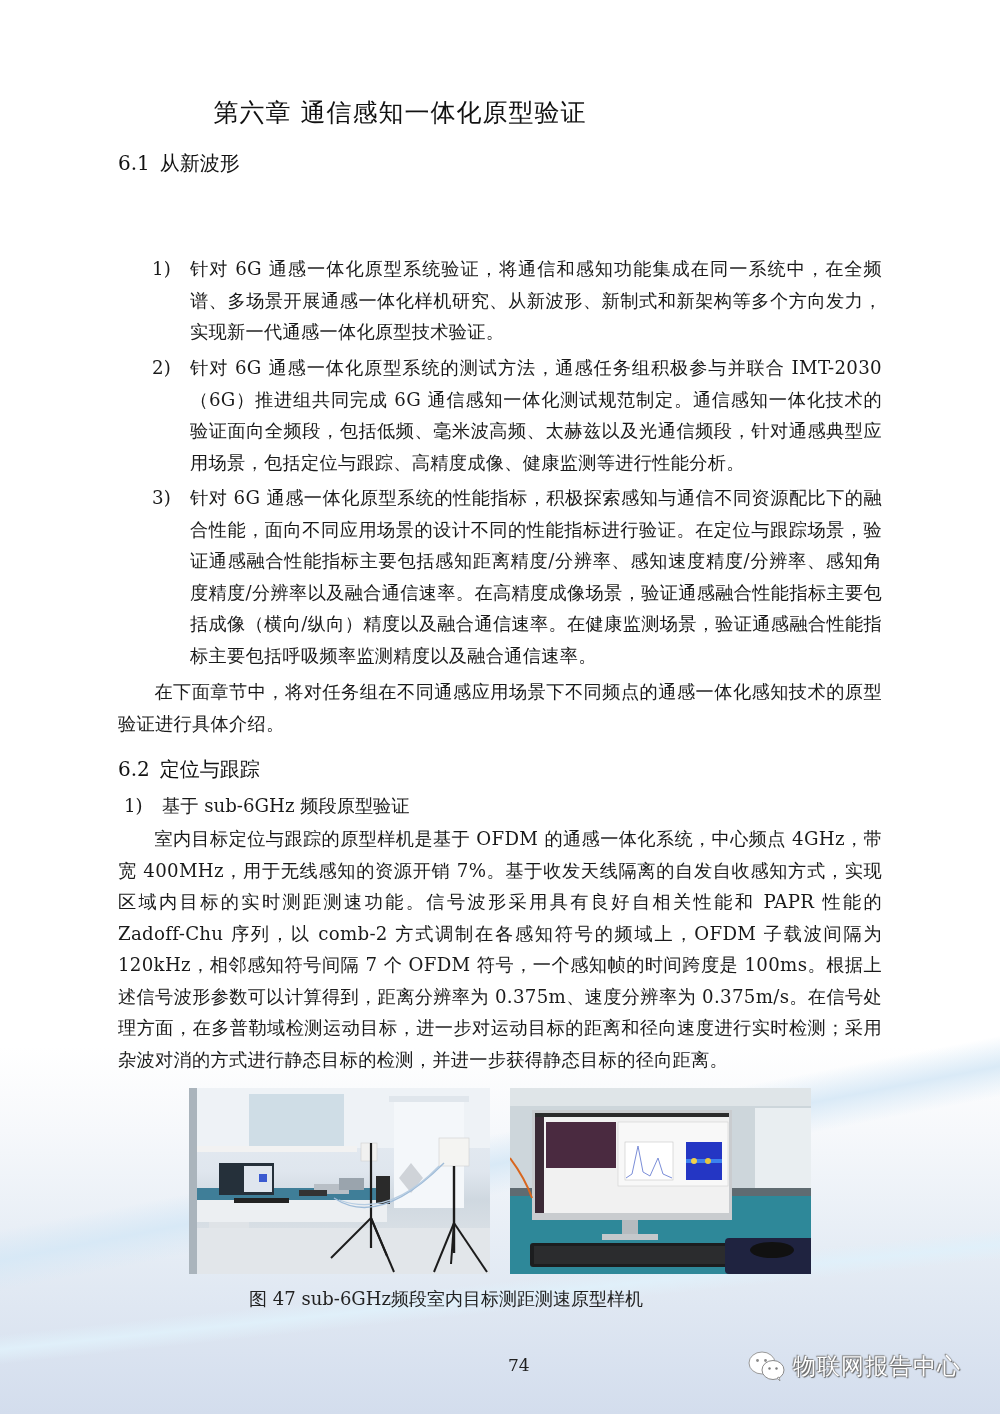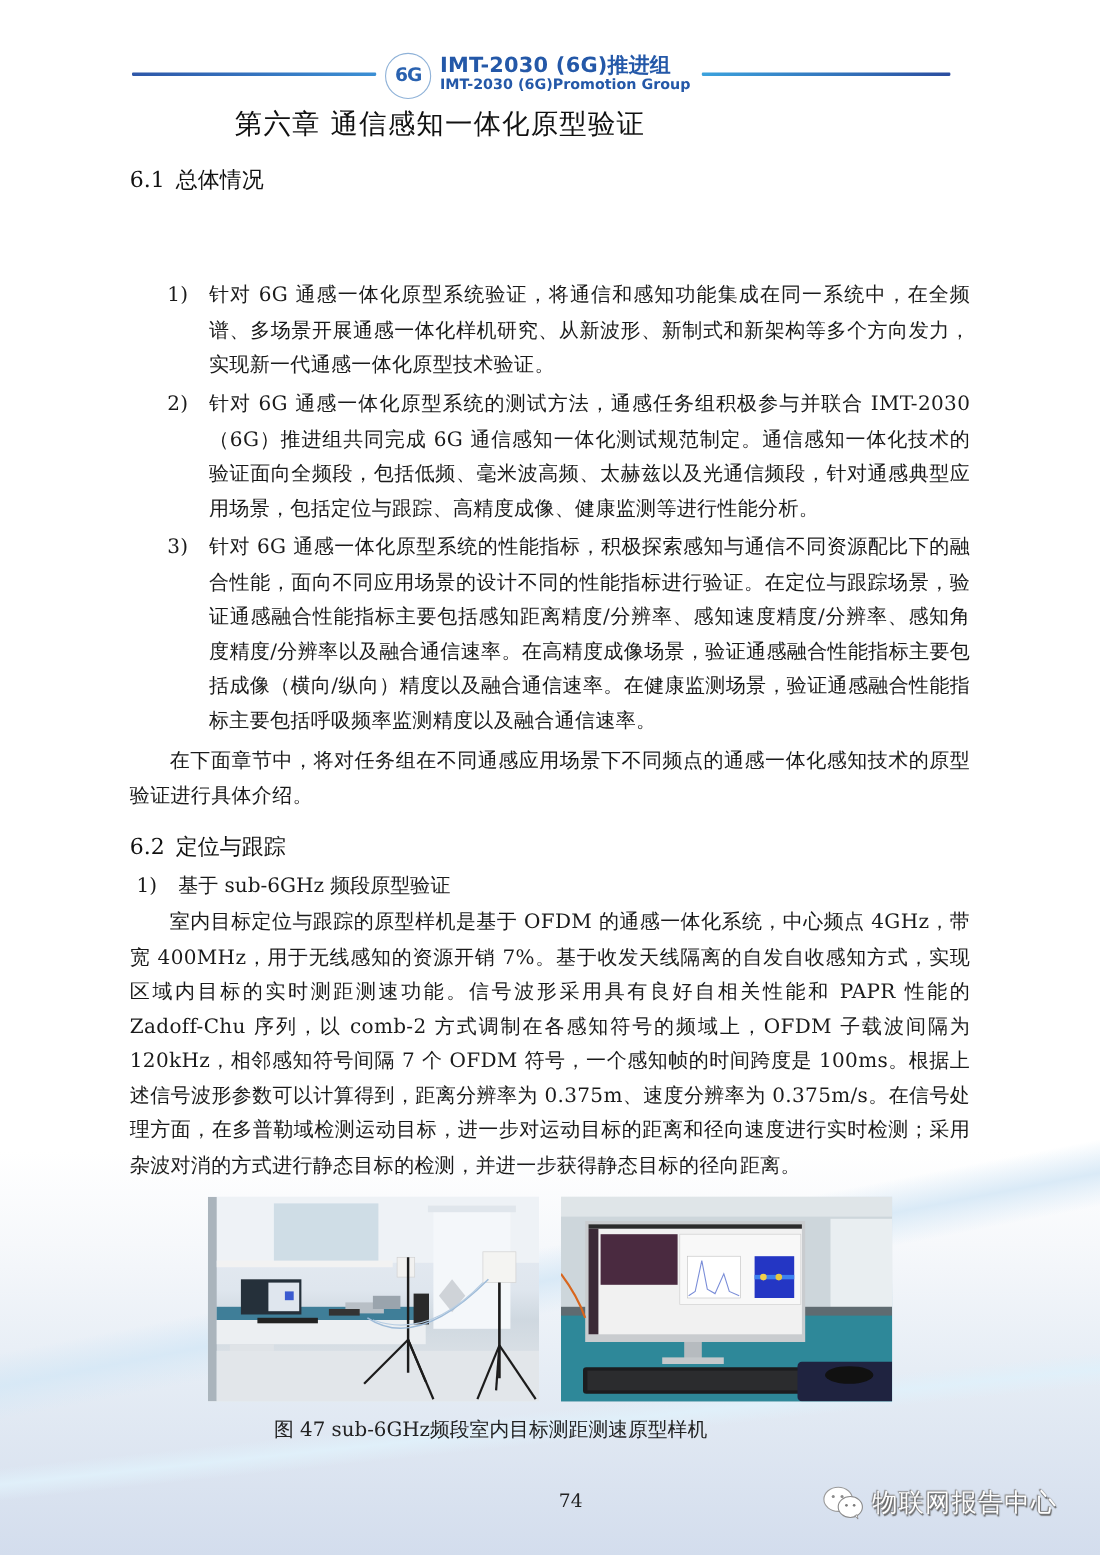--- a/index.html
+++ b/index.html
@@ -247,34 +247,25 @@
   </style>
 </head>
 <body>
 
 <div class="page-bg"></div>
 <div class="swoosh s1"></div>
 <div class="swoosh s2"></div>
 
 <div class="content">
 
-  <div class="header">
-    <div class="header-line left"></div>
-    <div class="logo">
-      <span class="logo-inner">6G</span>
-    </div>
-    <div class="header-title">IMT-2030 (6G)推进组</div>
-    <div class="header-subtitle">IMT-2030 (6G)Promotion Group</div>
-    <div class="header-line right"></div>
-  </div>
 
   <div class="chapter-title">第六章  通信感知一体化原型验证</div>
 
   <div class="section-heading" style="top:150px;">
-    <span class="num">6.1</span><span>总体情况</span>
+    <span class="num">6.1</span><span>从新波形</span>
   </div>
 
 
   <div class="list-item" style="top:253px;">
     <span class="marker">1)</span>
     <span>针对 6G 通感一体化原型系统验证，将通信和感知功能集成在同一系统中，在全频谱、多场景开展通感一体化样机研究、从新波形、新制式和新架构等多个方向发力，实现新一代通感一体化原型技术验证。</span>
   </div>
 
   <div class="list-item" style="top:352px;">
     <span class="marker">2)</span>

